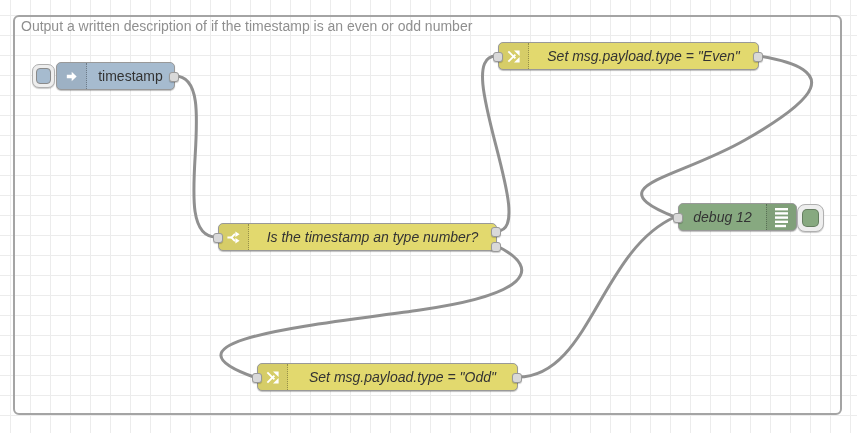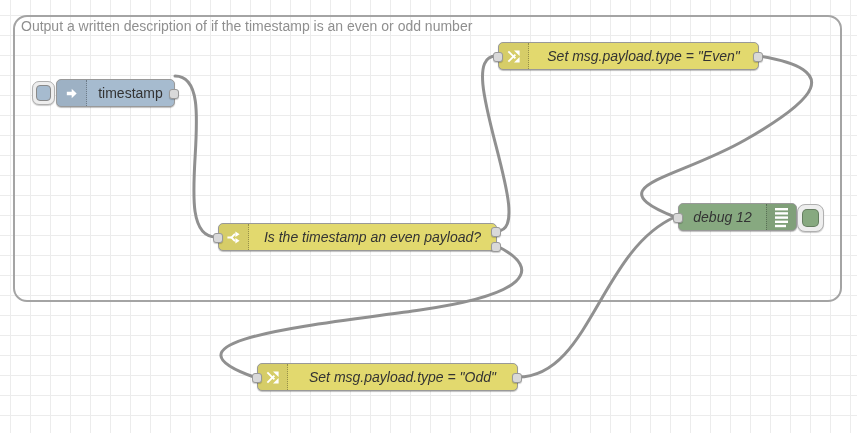--- a/index.html
+++ b/index.html
@@ -15,22 +15,22 @@
     position:relative; width:857px; height:433px; overflow:hidden;
     background-color:var(--canvas-bg,#fff);
     background-image:
       linear-gradient(var(--grid-line,#ececec) 1px, transparent 1px),
       linear-gradient(90deg, var(--grid-line,#ececec) 1px, transparent 1px);
     background-size:20px 20px;
     background-position:10px 15px;
   }
 
   .group {
-    position:absolute; left:13px; top:15px; width:829px; height:287px;
-    border:2px solid var(--group-border,#a4a4a4); border-radius:14px;
+    position:absolute; left:13px; top:15px; width:829px; height:400px;
+    border:2px solid var(--group-border,#a4a4a4); border-radius:6px;
     box-sizing:border-box; background:transparent;
   }
   .group-label {
     position:absolute; top:1px; left:6px; font-size:14px;
     color:var(--group-label,#8f8f8f); white-space:nowrap;
   }
 
   .wires { position:absolute; left:0; top:0; width:857px; height:433px; }
   .wire { fill:none; stroke:var(--wire,#909090); stroke-width:3; stroke-linecap:round; }
 
@@ -96,41 +96,41 @@
   </div>
 
   <svg class="wires" viewBox="0 0 857 433">
     <path class="wire" d="M175,76 C225,76 165,237 216,237"></path>
     <path class="wire" d="M497,231 C540,231 450,56 496,56"></path>
     <path class="wire" d="M497,246 C545,270 525,295 420,310 S150,340 254,377"></path>
     <path class="wire" d="M759,56 C845,70 815,100 745,140 S595,185 675,217"></path>
     <path class="wire" d="M518,377 C590,377 600,250 675,217"></path>
   </svg>
 
-  <div class="node n-inject" style="left:56px;top:79px;width:119px">
+  <div class="node n-inject" style="left:56px;top:62px;width:119px">
     <div class="inject-btn"></div>
     <div class="icon-region left">
       <svg width="15" height="15" viewBox="0 0 16 16">
           <path d="M3 6.2h5.2V3l5.3 5-5.3 5v-3.2H3z" fill="#fff"></path>
         </svg>
     </div>
     <div class="label">timestamp</div>
     <div class="port out"></div>
   </div>
 
   <div class="node n-yellow" style="left:218px;top:223px;width:279px">
     <div class="icon-region left">
       <svg width="15" height="15" viewBox="0 0 16 16">
         <path d="M1.5 8H5c2.5 0 2.5-3.5 5-3.5" stroke="#fff" stroke-width="2" fill="none"></path>
         <path d="M5 8c2.5 0 2.5 3.5 5 3.5" stroke="#fff" stroke-width="2" fill="none"></path>
         <path d="M10 1.5 L14.5 4.5 L10 7.5 z" fill="#fff"></path>
         <path d="M10 8.5 L14.5 11.5 L10 14.5 z" fill="#fff"></path>
       </svg>
     </div>
-    <div class="label i">Is the timestamp an even payload?</div>
+    <div class="label i">Is the timestamp an type number?</div>
     <div class="port in"></div>
     <div class="port out1"></div>
     <div class="port out2"></div>
   </div>
 
   <div class="node n-yellow" style="left:498px;top:42px;width:261px">
     <div class="icon-region left">
       <svg width="15" height="15" viewBox="0 0 16 16">
         <path d="M2.5 13.5 L10 6" stroke="#fff" stroke-width="2"></path>
         <path d="M8.5 1.5 h6 v6 z" fill="#fff"></path>

